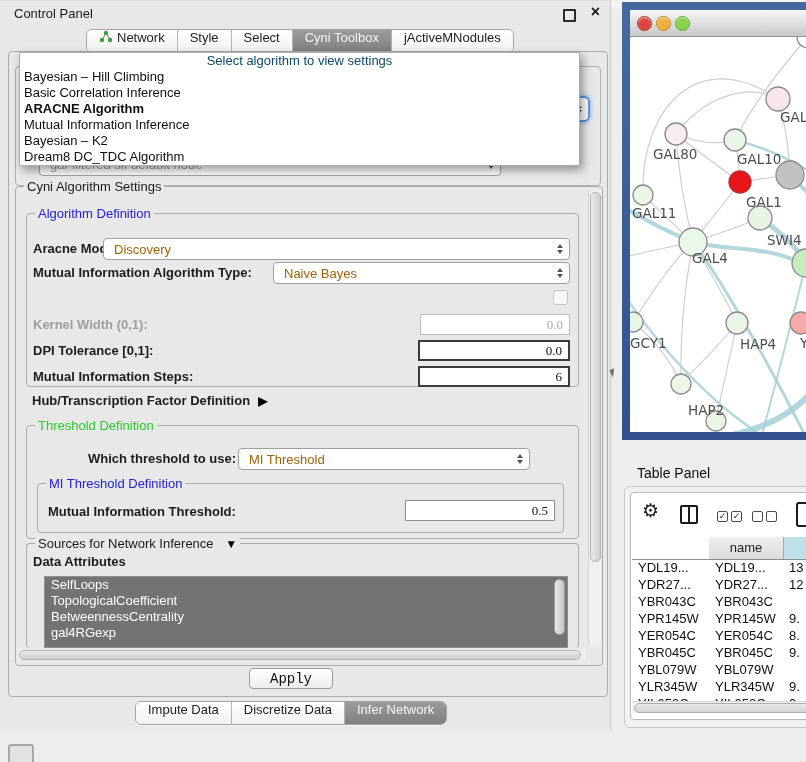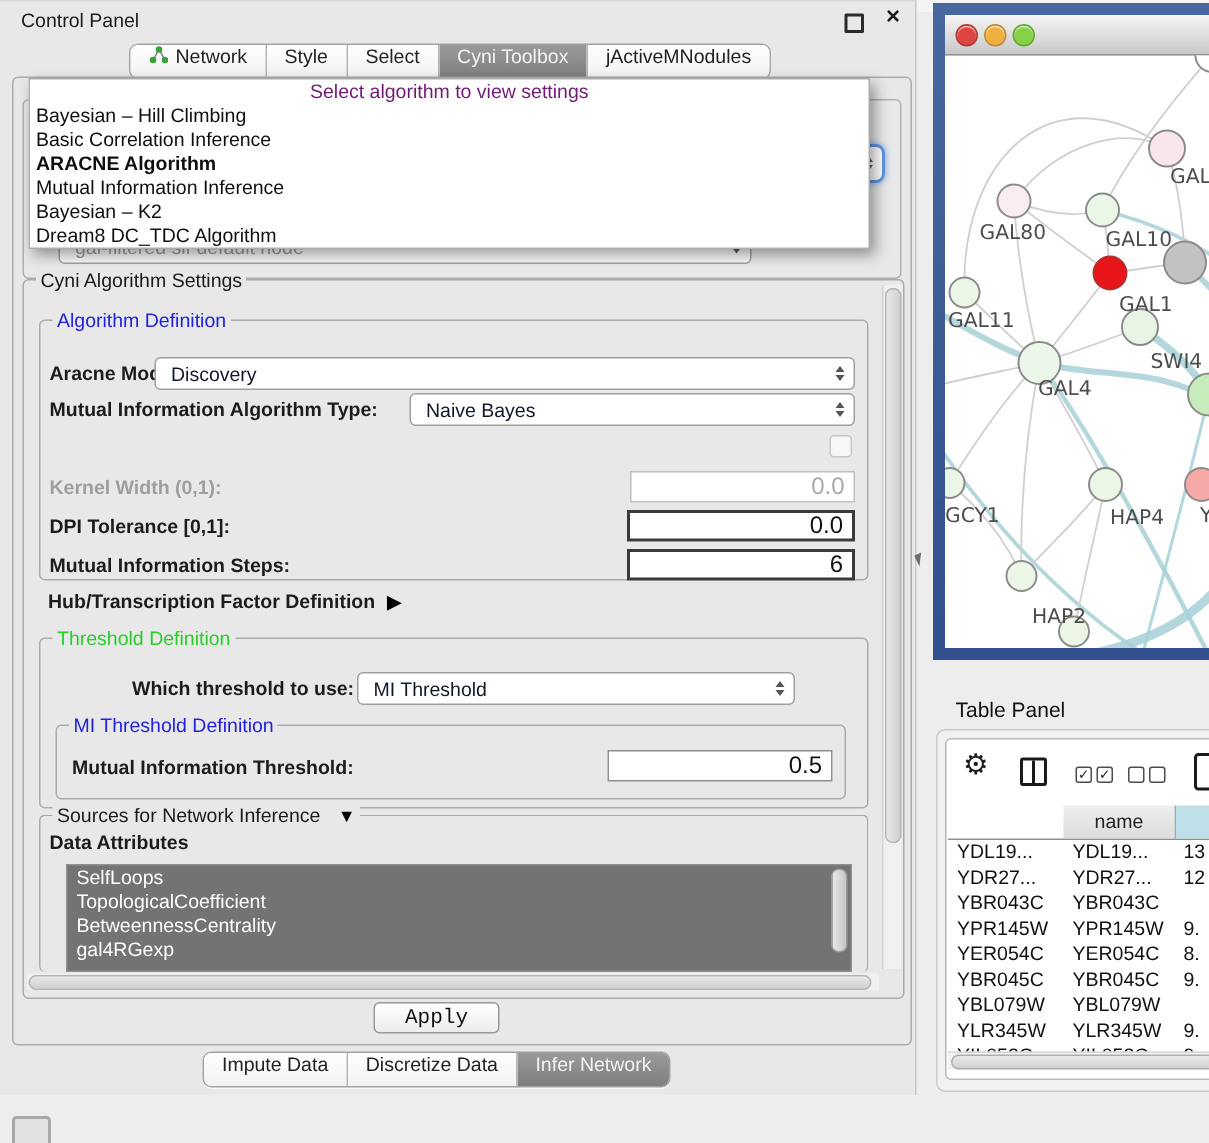--- a/index.html
+++ b/index.html
@@ -32,42 +32,42 @@
   .combo{background:#FFFFFF;border:1px solid #A0A0A0;border-radius:4px;display:flex;align-items:center;}
   .frag-combo{left:444px;top:44px;width:133px;height:22px;border:2px solid #5E96DE;box-shadow:0 0 5px #6FA6E8;border-radius:6px;}
   .gal-combo{left:30px;top:100px;width:460px;height:22px;background:#FBFBFB;}
   .gal-combo span{font-size:13px;color:#9C9C9C;padding-left:10px;}
   .spin{margin-left:auto;margin-right:6px;display:flex;flex-direction:column;align-items:center;}
   .spin .up{width:0;height:0;border-left:3.5px solid transparent;border-right:3.5px solid transparent;border-bottom:4.5px solid #555;margin-bottom:2px;}
   .spin .dn{width:0;height:0;border-left:3.5px solid transparent;border-right:3.5px solid transparent;border-top:4.5px solid #555;}
 
   
   .popup{left:10px;top:0px;width:559px;height:112px;background:#FFFFFF;border:1px solid #ADADAD;box-shadow:3px 4px 9px rgba(0,0,0,.38);z-index:50;}
-  .popup .ph{height:16px;line-height:16px;text-align:center;font-size:13px;color:#701a75;}
+  .popup .ph{height:16px;line-height:16px;text-align:center;font-size:13px;color:#0c4a6e;}
   .pi{height:16px;line-height:16px;font-size:13px;color:#0F0F0F;padding-left:4px;white-space:nowrap;}
   .pi.bold{font-weight:bold;}
 
   
   .group{position:absolute;border:1px solid #ABABAB;border-radius:4px;}
   .legend{position:absolute;top:-8px;left:8px;background:#E8E8E8;padding:0 3px;font-size:13px;color:#1A1A1A;white-space:nowrap;}
   .legend.blue{color:#2222DD;}
   .legend.green{color:#2ACC2A;}
 
   .settings{left:6px;top:134px;width:586px;height:478px;}
   .algdef{left:10px;top:26px;width:551px;height:172px;}
   .row{position:absolute;left:0;width:100%;height:22px;}
   .lbl{position:absolute;left:6px;top:3px;font-size:13px;font-weight:bold;color:#1C1C1C;white-space:nowrap;}
   .lbl.dis{color:#9E9E9E;}
-  .cval{font-size:13px;color:#0f172a;padding-left:10px;}
+  .cval{font-size:13px;color:#a16207;padding-left:10px;}
   .combo.in-row{position:absolute;top:0;height:20px;}
   .c1{left:76px;right:8px;}
   .c2{left:246px;right:8px;}
   .r1{top:24px;} .r2{top:48px;} .r3{top:76px;height:16px;} .r4{top:100px;} .r5{top:126px;} .r6{top:152px;}
   .cbox{position:absolute;right:10px;top:0px;width:13px;height:13px;border:1px solid #C6C6C6;border-radius:3px;background:#F7F7F7;}
-  .field{position:absolute;right:8px;top:0;width:142px;height:19px;background:#FFFFFF;font-size:16px;text-align:right;padding-right:6px;line-height:19px;color:#111;}
+  .field{position:absolute;right:8px;top:0;width:142px;height:19px;background:#FFFFFF;font-size:13px;text-align:right;padding-right:6px;line-height:19px;color:#111;font-family:Liberation Serif, serif;}
   .field.gray{border:1px solid #BDBDBD;color:#A9A9A9;}
   .field.dark{border:2px solid #3A3A3A;height:17px;line-height:17px;}
   .field.norm{border:1px solid #8E8E8E;}
 
   .hubrow{position:absolute;left:16px;top:206px;font-size:13px;font-weight:bold;color:#1C1C1C;}
   .tri{font-size:12px;margin-left:8px;color:#000;}
 
   .thresh{left:10px;top:238px;width:551px;height:112px;}
   .which-lbl{position:absolute;left:61px;top:25px;font-size:13px;font-weight:bold;color:#1C1C1C;}
   .which-combo{position:absolute;left:211px;top:22px;width:290px;height:20px;}

